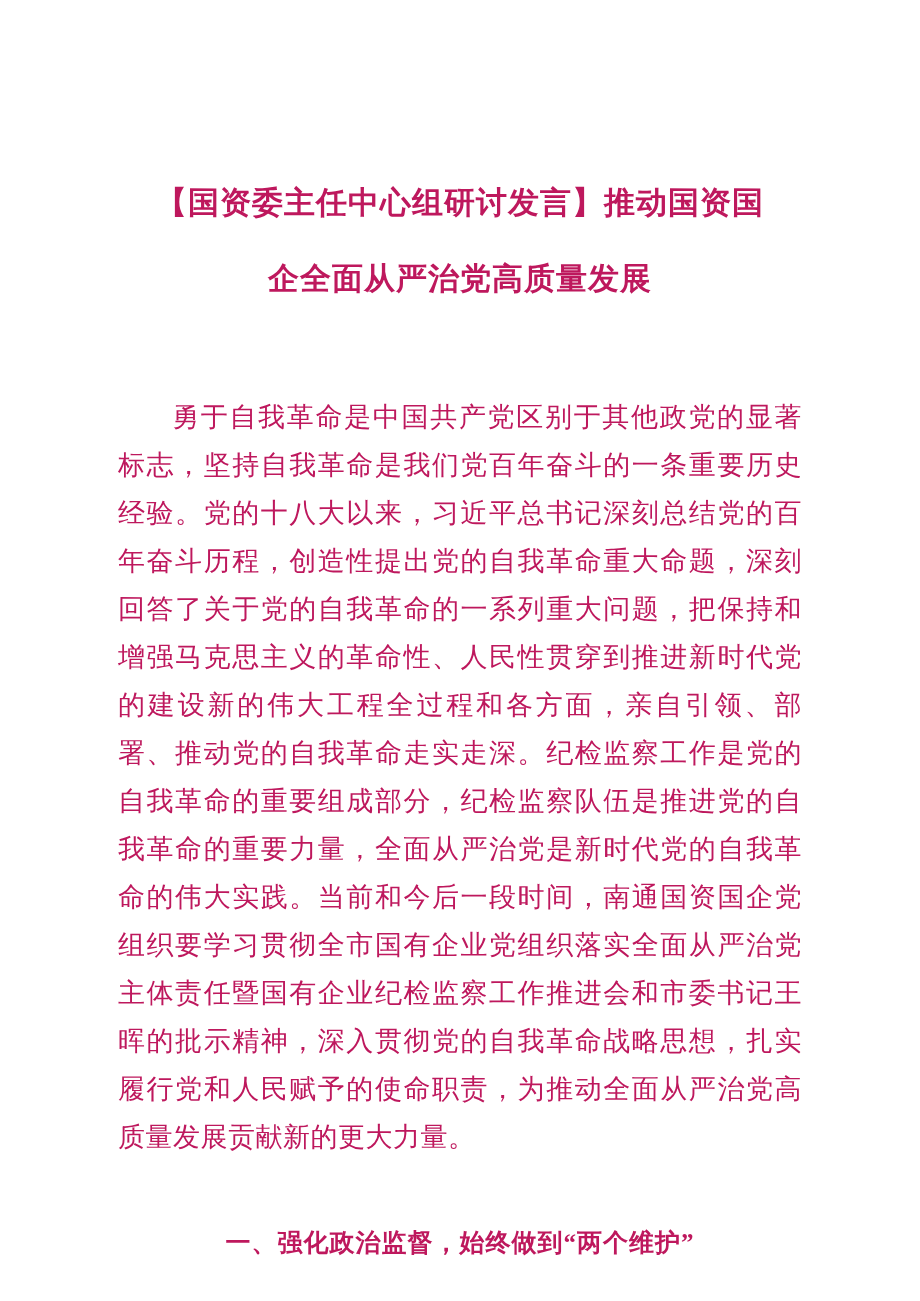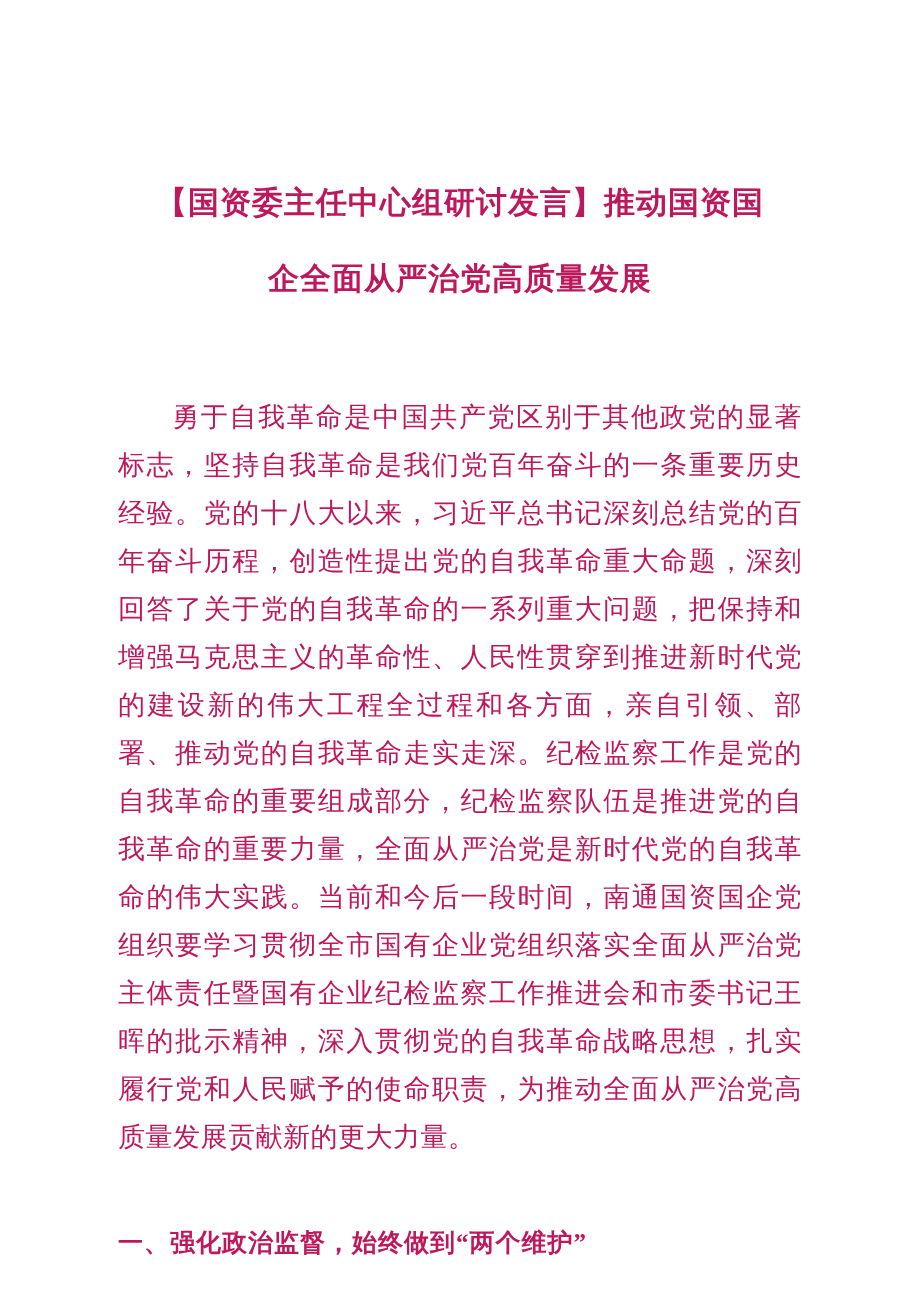--- a/index.html
+++ b/index.html
@@ -33,20 +33,21 @@
     font-size: 27px;
     line-height: 48px;
     text-align: justify;
     text-indent: 2em;
     letter-spacing: 0.5px;
   }
   .doc-section-heading {
     margin: 58px 0 0 0;
     font-size: 25px;
     font-weight: bold;
+    text-align: center;
     line-height: 48px;
     letter-spacing: 1px;
   }
 </style>
 </head>
 <body>
 
 <div class="page">
   <h1 class="doc-title">【国资委主任中心组研讨发言】推动国资国企全面从严治党高质量发展</h1>
   <p class="doc-body">勇于自我革命是中国共产党区别于其他政党的显著标志，坚持自我革命是我们党百年奋斗的一条重要历史经验。党的十八大以来，习近平总书记深刻总结党的百年奋斗历程，创造性提出党的自我革命重大命题，深刻回答了关于党的自我革命的一系列重大问题，把保持和增强马克思主义的革命性、人民性贯穿到推进新时代党的建设新的伟大工程全过程和各方面，亲自引领、部署、推动党的自我革命走实走深。纪检监察工作是党的自我革命的重要组成部分，纪检监察队伍是推进党的自我革命的重要力量，全面从严治党是新时代党的自我革命的伟大实践。当前和今后一段时间，南通国资国企党组织要学习贯彻全市国有企业党组织落实全面从严治党主体责任暨国有企业纪检监察工作推进会和市委书记王晖的批示精神，深入贯彻党的自我革命战略思想，扎实履行党和人民赋予的使命职责，为推动全面从严治党高质量发展贡献新的更大力量。</p>

